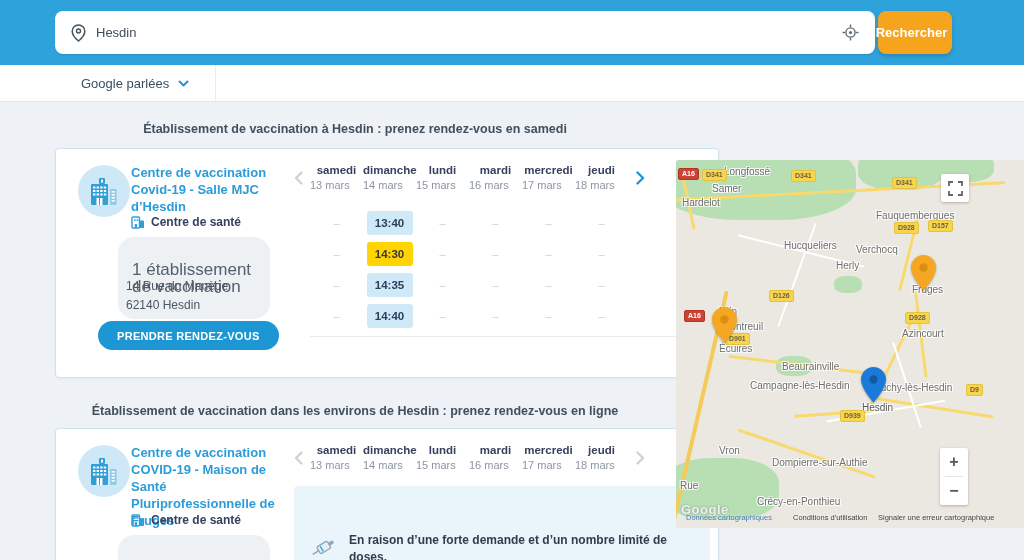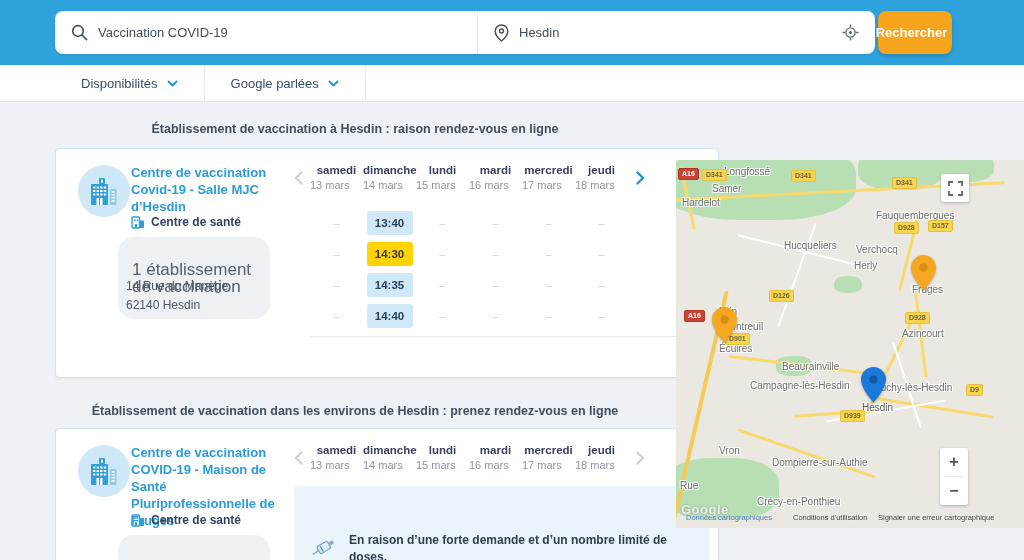--- a/index.html
+++ b/index.html
@@ -66,27 +66,20 @@
   .zoomctl .zdiv{height:1px;background:#e6e6e6;margin:0 5px}
   .watermark{position:absolute;left:5px;top:342px;font-size:13px;font-weight:bold;color:rgba(255,255,255,.85);text-shadow:0 0 2px rgba(100,100,100,.7);letter-spacing:.5px}
   .attr{position:absolute;top:353px;font-size:7.5px;color:#3c3c3c;white-space:nowrap;cursor:pointer;text-shadow:0 0 2px #fff}
   .attr.link{color:#4478b2}
 </style>
 </head>
 <body>
 
 <header class="topbar">
   <div class="searchwrap">
-    <div class="field search">
-      <svg width="17" height="17" viewBox="0 0 17 17">
-          <circle cx="7" cy="7" r="5.3" fill="none" stroke="#42525f" stroke-width="1.7"></circle>
-          <line x1="11" y1="11" x2="15.6" y2="15.6" stroke="#42525f" stroke-width="1.7" stroke-linecap="round"></line>
-        </svg>
-      <input type="text" value="Vaccination COVID-19" style="">
-    </div>
     <div class="field loc">
       <svg width="15" height="18" viewBox="0 0 15 18">
           <path d="M7.5 1C4 1 1.2 3.8 1.2 7.2c0 4.5 6.3 9.8 6.3 9.8s6.3-5.3 6.3-9.8C13.8 3.8 11 1 7.5 1z" fill="none" stroke="#42525f" stroke-width="1.5"></path>
           <circle cx="7.5" cy="7" r="2" fill="none" stroke="#42525f" stroke-width="1.4"></circle>
         </svg>
       <input type="text" value="Hesdin" style="">
       <svg width="17" height="17" viewBox="0 0 17 17" style="cursor:pointer">
           <circle cx="8.5" cy="8.5" r="4.6" fill="none" stroke="#5f6b76" stroke-width="1.4"></circle>
           <circle cx="8.5" cy="8.5" r="1.6" fill="#5f6b76"></circle>
           <line x1="8.5" y1="0.5" x2="8.5" y2="3" stroke="#5f6b76" stroke-width="1.4"></line>
@@ -99,34 +92,28 @@
   <button class="btn-search">
     <span>Rechercher</span>
     <svg width="8" height="12" viewBox="0 0 8 12">
         <polyline points="1.5,1 6.5,6 1.5,11" fill="none" stroke="#fff" stroke-width="2.4" stroke-linecap="round" stroke-linejoin="round"></polyline>
       </svg>
   </button>
 </header>
 
 <nav class="filterbar">
   <button class="f-item">
-    <span>Disponibilités</span>
-    <svg width="11" height="7" viewBox="0 0 11 7">
-        <polyline points="1.5,1.5 5.5,5.5 9.5,1.5" fill="none" stroke="#2196d6" stroke-width="2" stroke-linecap="round" stroke-linejoin="round"></polyline>
-      </svg>
-  </button>
-  <button class="f-item">
     <span>Google parlées</span>
     <svg width="11" height="7" viewBox="0 0 11 7">
         <polyline points="1.5,1.5 5.5,5.5 9.5,1.5" fill="none" stroke="#2196d6" stroke-width="2" stroke-linecap="round" stroke-linejoin="round"></polyline>
       </svg>
   </button>
 </nav>
 
-<h2 class="sec-heading" style="top:122px">Établissement de vaccination à Hesdin : raison rendez-vous en ligne</h2>
+<h2 class="sec-heading" style="top:122px">Établissement de vaccination à Hesdin : prenez rendez-vous en samedi</h2>
 
 <section class="card" style="top:148px;height:230px">
   <div class="avatar">
     <svg width="30" height="29" viewBox="0 0 30 29">
       <rect x="10" y="1" width="6" height="6" rx="1" fill="#2f9fd8"></rect>
         <rect x="12" y="2.6" width="2" height="3" fill="#fff"></rect>
       <rect x="2" y="7" width="17" height="21" rx="1" fill="#2f9fd8"></rect>
       <g fill="#fff">
           <rect x="4" y="9.5" width="2.4" height="2"></rect>
           <rect x="7.6" y="9.5" width="2.4" height="2"></rect>
@@ -161,20 +148,21 @@
         <rect x="5.6" y="4.3" width="1.6" height="1.6" fill="#2f9fd8"></rect>
         <rect x="3.8" y="9" width="2.2" height="4" fill="#2f9fd8"></rect>
       </svg>
     <span>Centre de santé</span>
   </div>
   <div class="badge" style="top:88px">1 établissement de vaccination</div>
   <div class="address">
     <div>14 Rue du Manège</div>
     <div>62140 Hesdin</div>
   </div>
+  <button class="cta">PRENDRE RENDEZ-VOUS</button>
 
   <svg class="cal-arrow" style="left:238px" width="9" height="14" viewBox="0 0 9 14">
       <polyline points="7.5,1.5 2,7 7.5,12.5" fill="none" stroke="#ccd4da" stroke-width="2.4" stroke-linecap="round" stroke-linejoin="round"></polyline>
     </svg>
   <div class="cal-cols">
     <div>
         <div class="day-name">samedi</div>
         <div class="day-date">13 mars</div>
       </div>
     <div>
@@ -358,21 +346,21 @@
   <div class="road white" style="left:120px;top:60px;width:2px;height:110px;transform:rotate(20deg)"></div>
   <div class="road white" style="left:150px;top:250px;width:120px;height:2px;transform:rotate(-10deg)"></div>
   <div class="road white" style="left:230px;top:180px;width:2px;height:90px;transform:rotate(-18deg)"></div>
 
   <span class="mlabel" style="left:48px;top:6px">Longfossé</span>
   <span class="mlabel" style="left:36px;top:23px">Samer</span>
   <span class="mlabel" style="left:6px;top:37px">Hardelot</span>
   <span class="mlabel" style="left:200px;top:50px">Fauquembergues</span>
   <span class="mlabel" style="left:108px;top:80px">Hucqueliers</span>
   <span class="mlabel" style="left:180px;top:84px">Verchocq</span>
-  <span class="mlabel" style="left:178px;top:100px">Herly</span>
+  <span class="mlabel" style="left:160px;top:100px">Herly</span>
   <span class="mlabel" style="left:236px;top:124px">Fruges</span>
   <span class="mlabel" style="left:226px;top:168px">Azincourt</span>
   <span class="mlabel" style="left:41px;top:146px">Attin</span>
   <span class="mlabel" style="left:46px;top:161px">Montreuil</span>
   <span class="mlabel" style="left:43px;top:183px">Écuires</span>
   <span class="mlabel" style="left:106px;top:201px">Beaurainville</span>
   <span class="mlabel" style="left:74px;top:220px">Campagne-lès-Hesdin</span>
   <span class="mlabel" style="left:198px;top:222px">Auchy-lès-Hesdin</span>
   <span class="mlabel" style="left:186px;top:242px;color:#555">Hesdin</span>
   <span class="mlabel" style="left:43px;top:285px">Vron</span>

